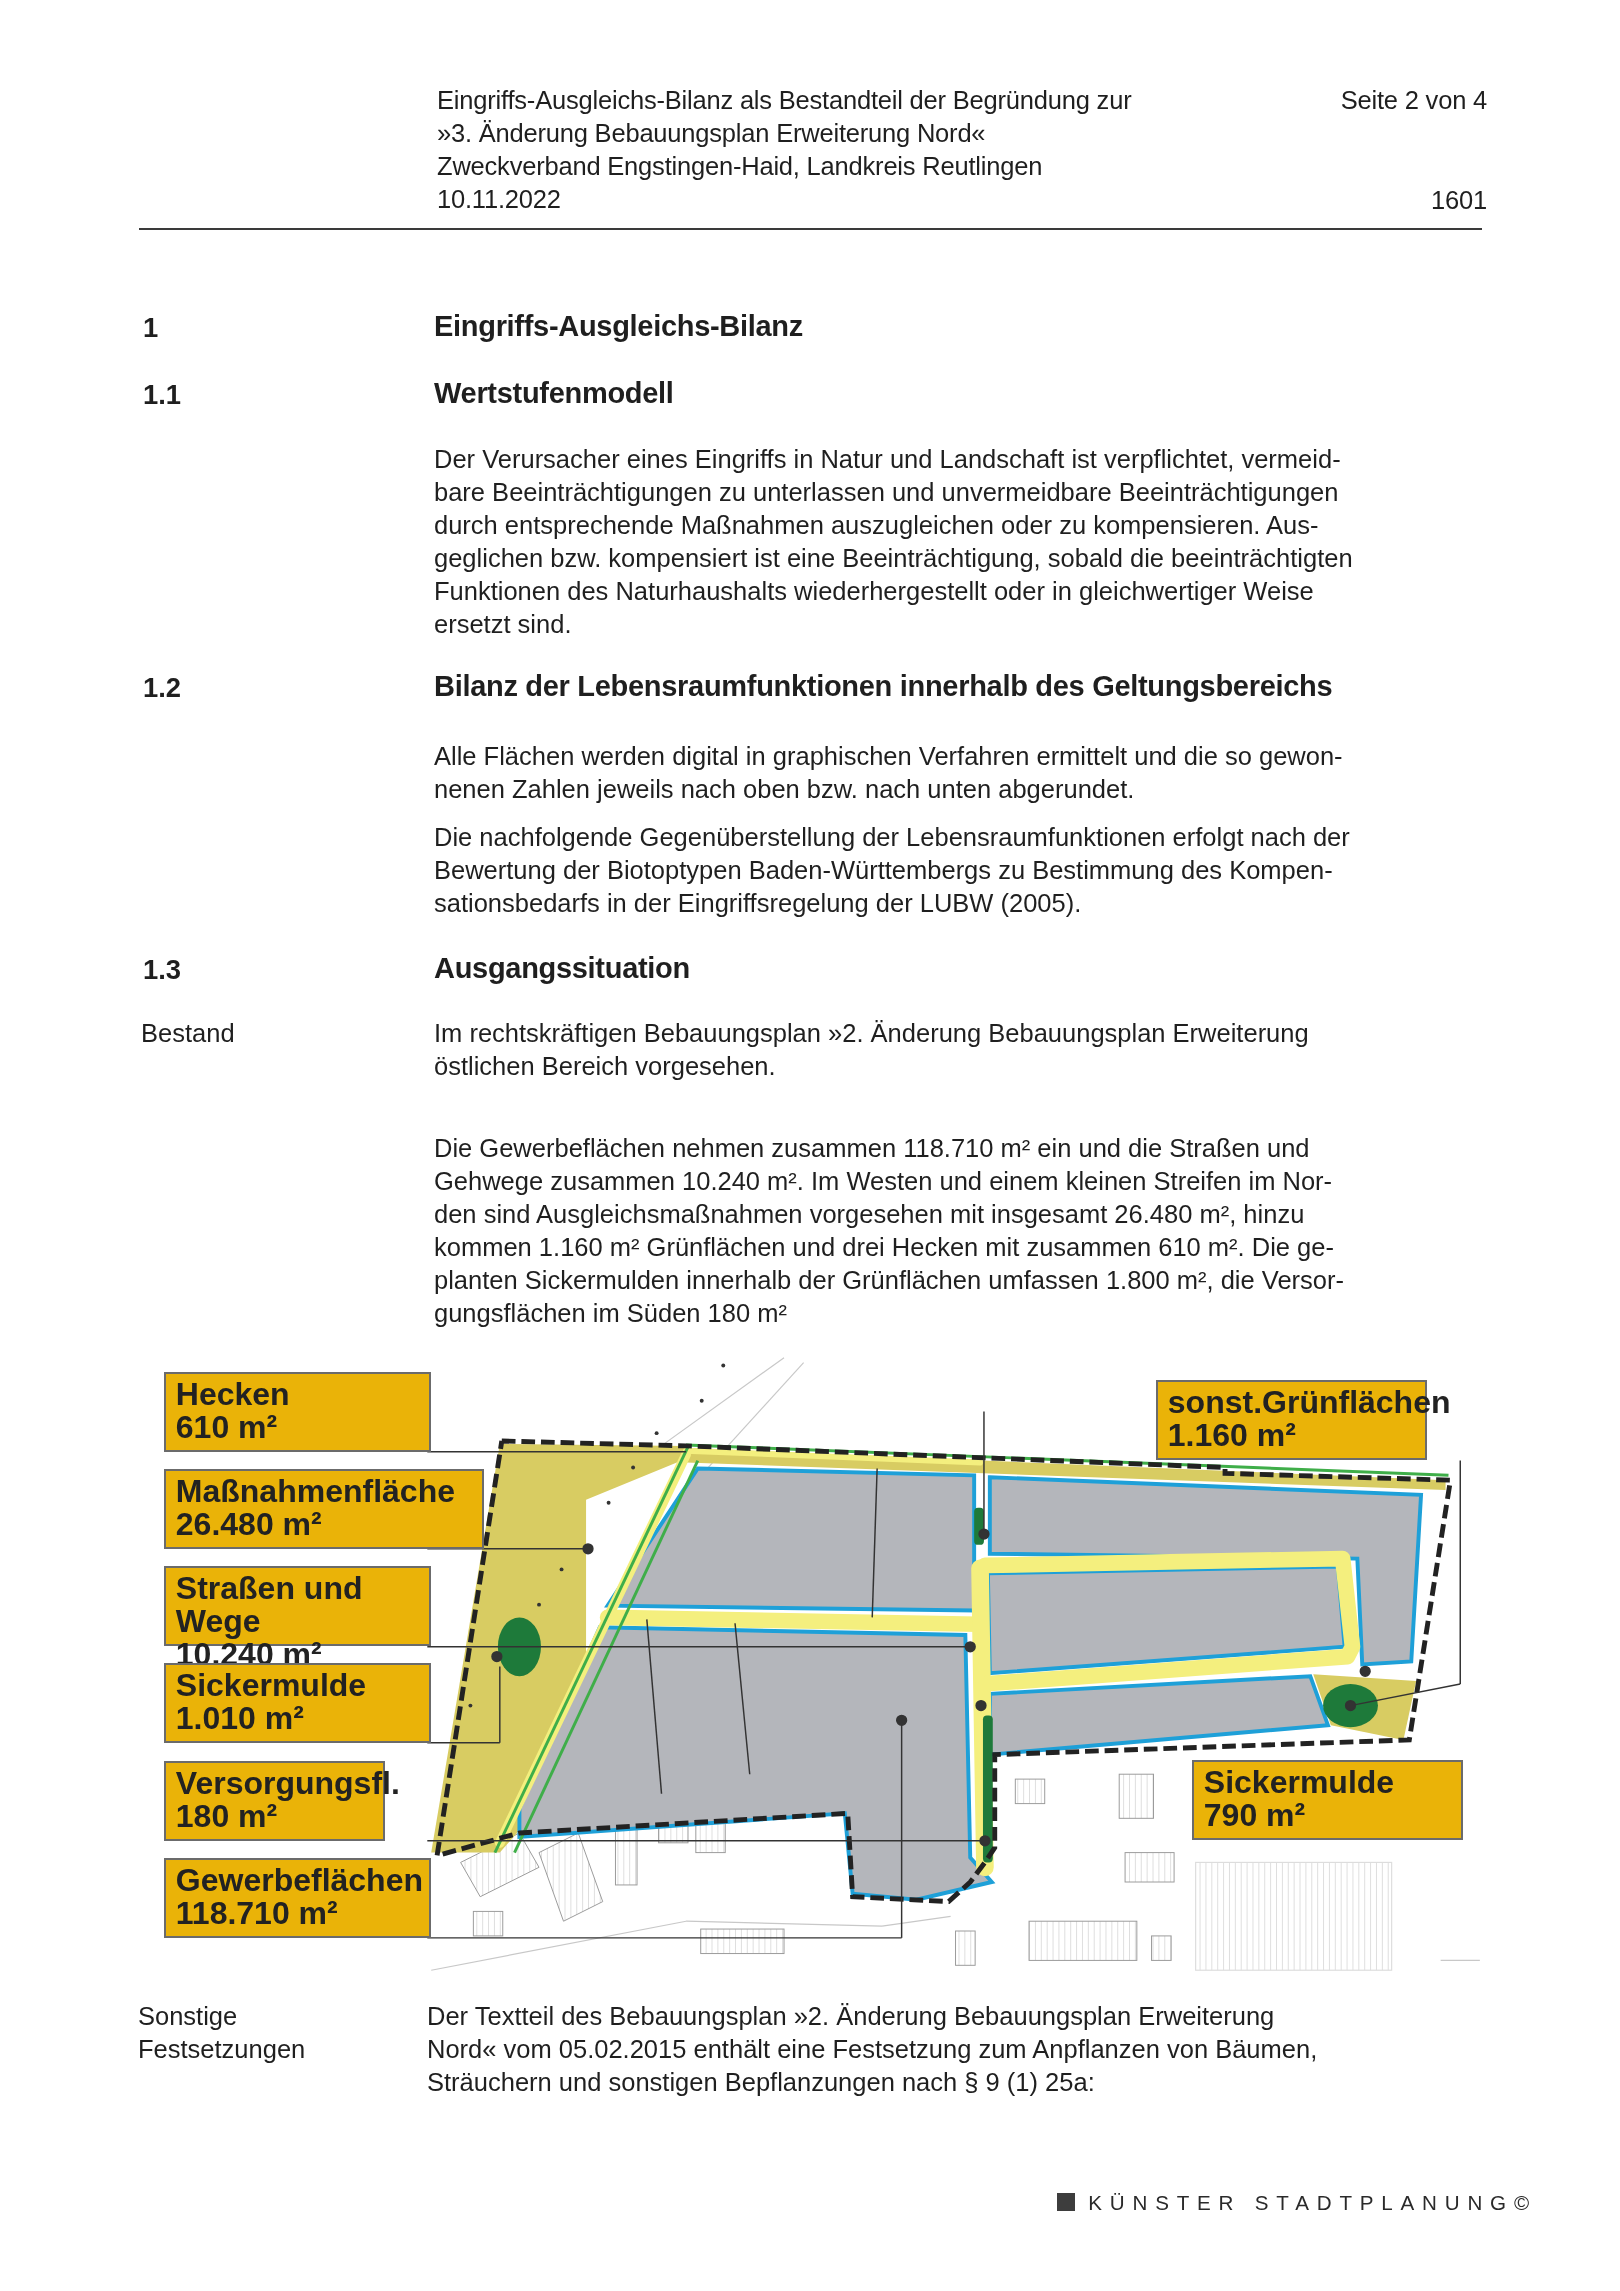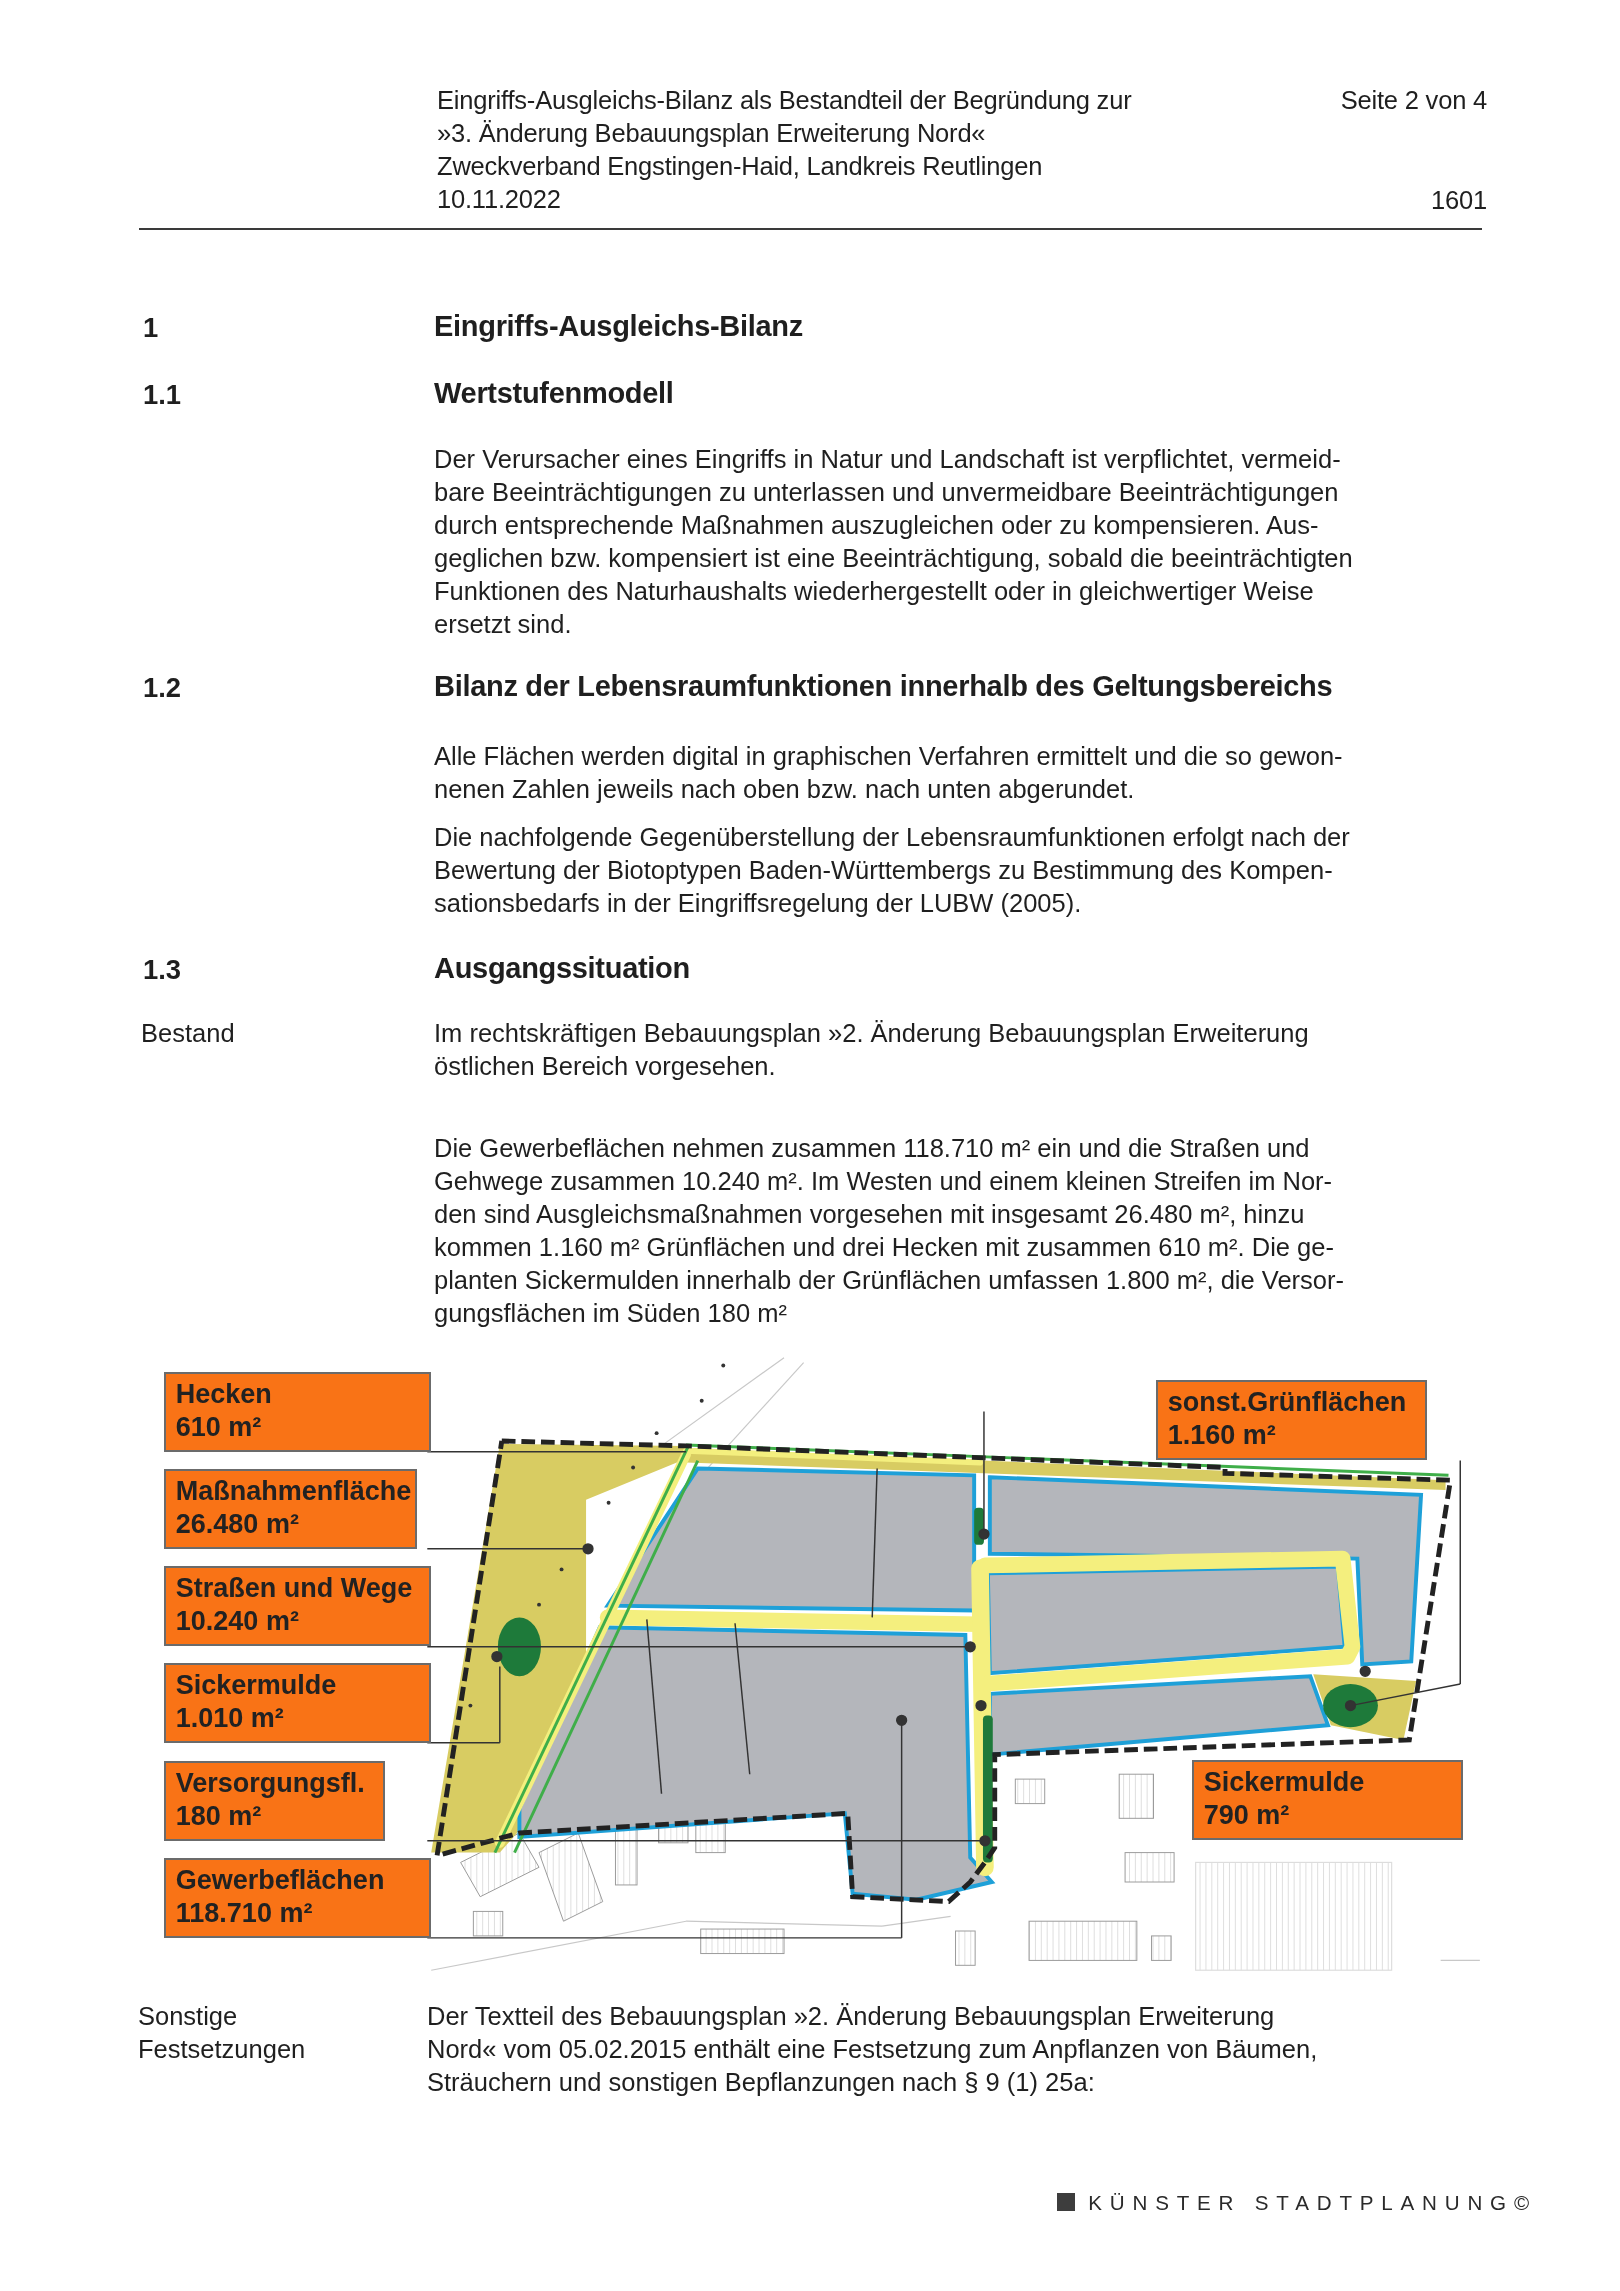--- a/index.html
+++ b/index.html
@@ -5,22 +5,22 @@
     html, body { margin: 0; padding: 0; background: #ffffff; }
     body { width: 1620px; height: 2292px; position: relative; overflow: hidden;
            font-family: "Liberation Sans", sans-serif; color: #1f1f1f; }
     .abs { position: absolute; }
     .hdr { font-size: 25.5px; line-height: 33px; letter-spacing: -0.2px; }
     .hdr-line { position: absolute; left: 139px; top: 228px; width: 1343px; height: 2px; background: #3a3a3a; }
     .num { font-size: 27.4px; font-weight: bold; }
     .h { font-size: 29px; font-weight: bold; letter-spacing: -0.3px; }
     .p { font-size: 25.5px; line-height: 33px; width: 1059px; }
     .side { font-size: 25.5px; line-height: 33px; }
-    .lbl { position: absolute; border: 2px solid #6b6b6b; background: #f97316; box-sizing: border-box;
-           font-weight: bold; font-size: 27px; line-height: 33px; padding: 3.9px 0 0 9.8px; color: #222; }
+    .lbl { position: absolute; border: 2px solid #6b6b6b; background: #eab308; box-sizing: border-box;
+           font-weight: bold; font-size: 32px; line-height: 33px; padding: 3.9px 0 0 9.8px; color: #222; }
     .footer { position: absolute; left: 1057px; top: 2191px; font-size: 20.6px; letter-spacing: 7.8px; color: #2a2a2a; }
     .footer .sq { display: inline-block; width: 17.6px; height: 17.6px; background: #3d3d3d; vertical-align: -1px; margin-right: 13.7px; }
   </style>
 </head>
 <body>
 
 <div class="abs hdr" style="left:437px; top:84px;">
   <div>Eingriffs-Ausgleichs-Bilanz als Bestandteil der Begründung zur</div>
   <div>»3. Änderung Bebauungsplan Erweiterung Nord«</div>
   <div>Zweckverband Engstingen-Haid, Landkreis Reutlingen</div>
@@ -172,21 +172,21 @@
       <circle cx="573" cy="1601" r="2"></circle>
     <circle cx="550" cy="1637" r="2"></circle>
       <circle cx="480" cy="1740" r="2"></circle>
   </g>
 </svg>
 
 <div class="lbl" style="left:164px; top:1372px; width:267px; height:80px;">
   <div>Hecken</div>
   <div>610 m²</div>
 </div>
-<div class="lbl" style="left:164px; top:1469px; width:253px; height:80px;">
+<div class="lbl" style="left:164px; top:1469px; width:320px; height:80px;">
   <div>Maßnahmenfläche</div>
   <div>26.480 m²</div>
 </div>
 <div class="lbl" style="left:164px; top:1566px; width:267px; height:80px;">
   <div>Straßen und Wege</div>
   <div>10.240 m²</div>
 </div>
 <div class="lbl" style="left:164px; top:1663px; width:267px; height:80px;">
   <div>Sickermulde</div>
   <div>1.010 m²</div>

